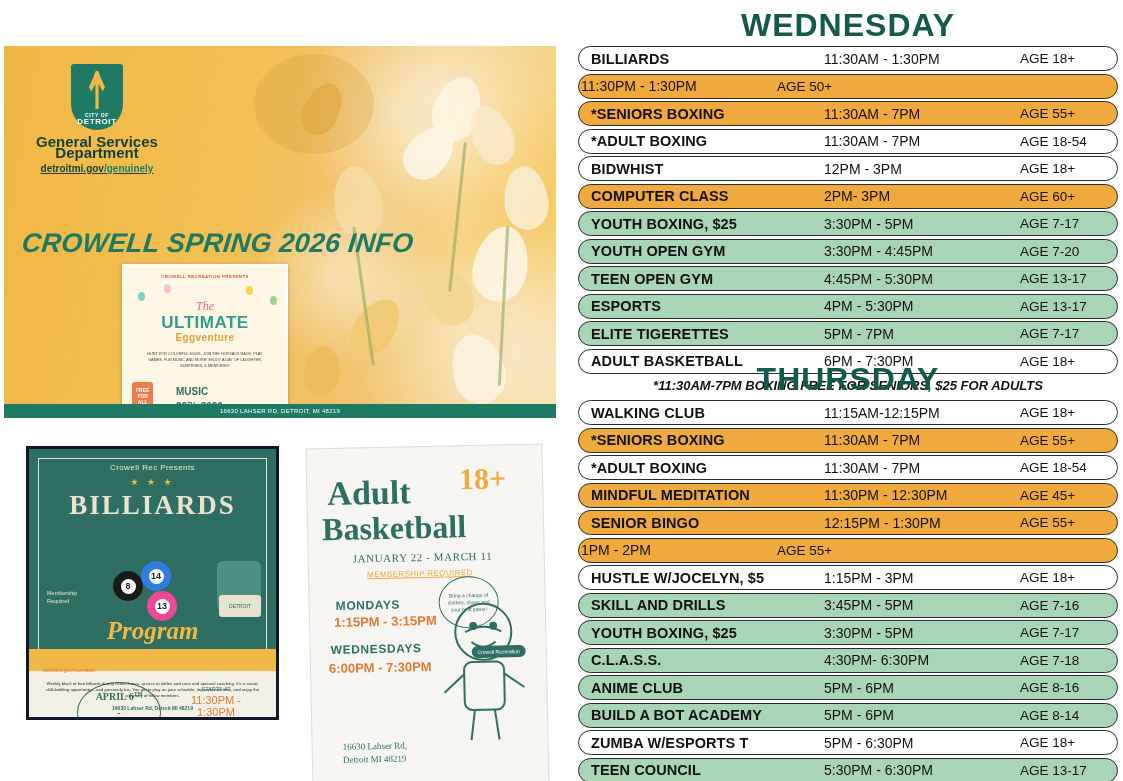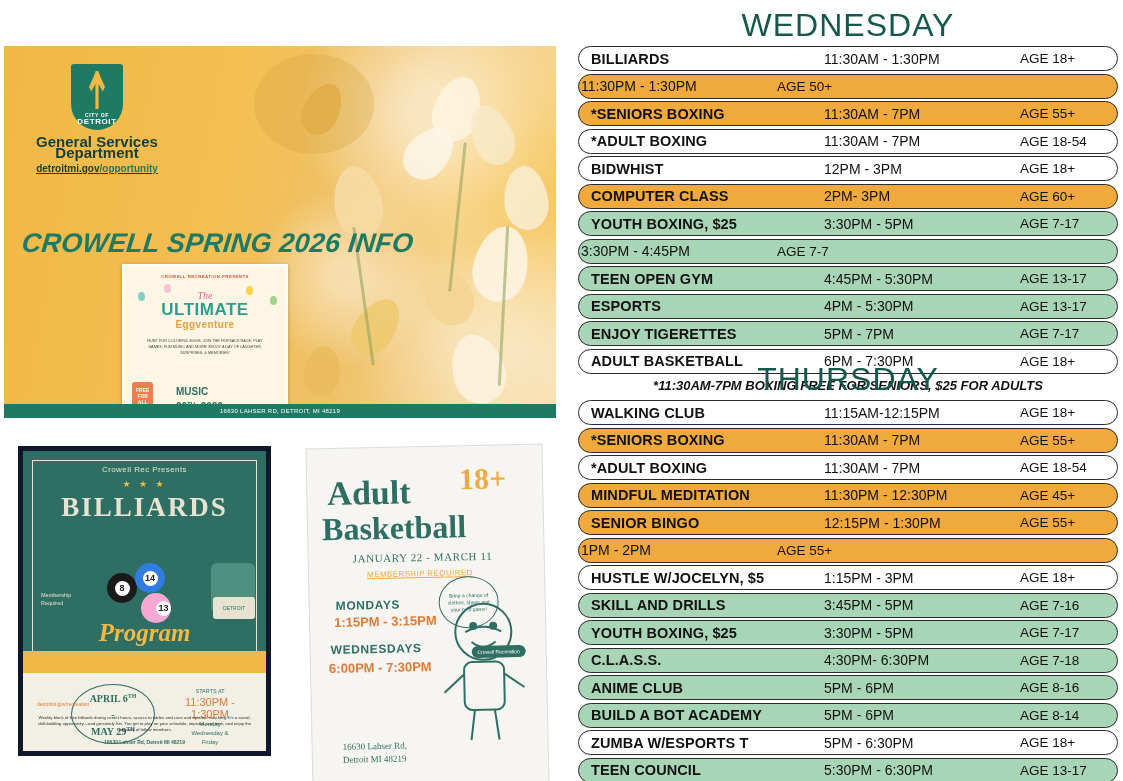--- a/index.html
+++ b/index.html
@@ -89,21 +89,21 @@
   #eggventure-flyer {
     position: absolute; left: 118px; top: 218px;
     width: 166px; height: 194px;
     background: #fdf6e4;
     border: 2px solid #fff;
     box-shadow: 0 1px 4px rgba(0,0,0,.25);
     overflow: hidden;
     text-align: center;
   }
   #egg-presents { font-size: 4.4px; color: #d4573f; margin-top: 8px; letter-spacing: .4px; font-weight: bold;}
-  #egg-the { font-size: 10px; color: #e06a8e; font-style: italic; margin-top: 11px; font-family: "Liberation Serif", serif;}
+  #egg-the { font-size: 12px; color: #e06a8e; font-style: italic; margin-top: 20px; font-family: "Liberation Serif", serif;}
   #egg-title { font-size: 17px; font-weight: bold; color: #2e9d8f; letter-spacing: .5px; line-height: 17px; }
   #egg-sub { font-size: 10px; font-weight: bold; color: #e0a33c; letter-spacing: .4px; margin-top: 1px;}
   #egg-body { font-size: 3.8px; color: #444; line-height: 6px; margin-top: 8px; padding: 0 16px; }
   #egg-free {
     position: absolute; left: 8px; top: 116px;
     background: #ef7d4b; color: #fff; font-size: 5px; font-weight: bold;
     padding: 5px 4px; border-radius: 3px; line-height: 6px;
   }
   #egg-date {
     position: absolute; left: 52px; top: 120px; text-align: left;
@@ -112,24 +112,24 @@
   .egg-dot { position: absolute; width: 7px; height: 9px; border-radius: 50%; }
   #hero-address-bar {
     position: absolute; left: 0; right: 0; bottom: 0; height: 14px;
     background: #1f7a63; color: #fff;
     font-size: 6px; display: flex; align-items: center; justify-content: center;
     letter-spacing: .3px;
   }
 
   
   #billiards-flyer {
-    position: absolute; left: 14px; top: 400px;
-    width: 253px; height: 310px;
+    position: absolute; left: 22px; top: 400px;
+    width: 253px; height: 274px;
     background: #2f6e62;
-    border: 5px solid #0f172a;
+    border: 3px solid #0f172a;
     overflow: hidden;
     text-align: center;
   }
   #billiards-inner {
     position: absolute; left: 9px; top: 9px; right: 9px; bottom: 9px;
     border: 1.5px solid #e8e2d0;
   }
   #bill-presents { font-size: 8px; color: #e8e2d0; margin-top: 14px; letter-spacing: .4px;}
   #bill-stars { color: #f0b845; font-size: 9px; letter-spacing: 3px; margin-top: 5px;}
   #bill-title {
@@ -242,21 +242,21 @@
   }
 
   
   .schedule { position: absolute; left: 578px; width: 540px; }
   #sched-wed { top: 8px; }
   #sched-thu { top: 362px; }
 
   .day-heading {
     text-align: center;
     font-size: 32px;
-    font-weight: normal;
+    font-weight: bold;
     color: #14594c;
     letter-spacing: 1px;
     margin-bottom: 4px;
     line-height: 34px;
   }
   .row {
     display: flex;
     align-items: center;
     height: 25px;
     margin-bottom: 2.5px;
@@ -318,21 +318,21 @@
     <div class="petal" style="left:250px;top:8px;width:120px;height:100px;background:rgba(210,160,60,.35);border-radius:50%;"></div>
 
     <div id="detroit-logo-block">
       <div class="logo-shield">
         <div class="logo-city-text">
           <span>CITY OF</span>
           <span class="big">DETROIT</span>
         </div>
       </div>
       <div id="logo-dept">General Services<br>Department</div>
-      <div id="logo-url"><span>detroitmi.gov</span><span class="accent">/opportunity</span></div>
+      <div id="logo-url"><span>detroitmi.gov</span><span class="accent">/genuinely</span></div>
     </div>
 
     <div id="hero-title">CROWELL SPRING 2026 INFO</div>
 
     <div id="eggventure-flyer">
       <div class="egg-dot" style="left:14px;top:26px;background:#7fd1c4;"></div>
       <div class="egg-dot" style="left:40px;top:18px;background:#f3c3d2;"></div>
       <div class="egg-dot" style="left:122px;top:20px;background:#f7d44c;"></div>
       <div class="egg-dot" style="left:146px;top:30px;background:#9fd48c;"></div>
       <div id="egg-presents">CROWELL RECREATION PRESENTS</div>
@@ -356,21 +356,21 @@
     <div id="bill-presents">Crowell Rec Presents</div>
     <div id="bill-stars">★ ★ ★</div>
     <div id="bill-title">BILLIARDS</div>
 
     <div class="ball" style="left:84px;top:122px;background:#1a1a1a;">
       <span class="num">8</span>
     </div>
     <div class="ball" style="left:112px;top:112px;background:#2f7de0;">
       <span class="num">14</span>
     </div>
-    <div class="ball" style="left:118px;top:142px;background:#f9a8d4;justify-content:flex-end;">
+    <div class="ball" style="left:118px;top:142px;background:#ec4899;">
       <span class="num">13</span>
     </div>
     <div style="position:absolute;left:188px;top:112px;width:44px;height:50px;background:#4f8f82;border-radius:6px;"></div>
     <div style="position:absolute;left:190px;top:146px;width:42px;height:22px;background:#e8e2d0;border-radius:3px;font-size:5px;color:#2f6e62;display:flex;align-items:center;justify-content:center;">DETROIT</div>
 
     <div id="bill-meta">Membership<br>Required</div>
     <div id="bill-program">Program</div>
     <div id="bill-band"></div>
     <div id="bill-white-panel"></div>
 
@@ -450,35 +450,36 @@
         <div class="activity">COMPUTER CLASS</div>
         <div class="time">2PM- 3PM</div>
         <div class="age">AGE 60+</div>
       </div>
       <div class="row green">
         <div class="activity">YOUTH BOXING, $25</div>
         <div class="time">3:30PM - 5PM</div>
         <div class="age">AGE 7-17</div>
       </div>
       <div class="row green">
+        <div class="activity">YOUTH OPEN GYM</div>
         <div class="time">3:30PM - 4:45PM</div>
-        <div class="age">AGE 7-7</div>
+        <div class="age">AGE 7-20</div>
       </div>
       <div class="row green">
         <div class="activity">TEEN OPEN GYM</div>
         <div class="time">4:45PM - 5:30PM</div>
         <div class="age">AGE 13-17</div>
       </div>
       <div class="row green">
         <div class="activity">ESPORTS</div>
         <div class="time">4PM - 5:30PM</div>
         <div class="age">AGE 13-17</div>
       </div>
       <div class="row green">
-        <div class="activity">ENJOY TIGERETTES</div>
+        <div class="activity">ELITE TIGERETTES</div>
         <div class="time">5PM - 7PM</div>
         <div class="age">AGE 7-17</div>
       </div>
       <div class="row white">
         <div class="activity">ADULT BASKETBALL</div>
         <div class="time">6PM - 7:30PM</div>
         <div class="age">AGE 18+</div>
       </div>
     </div>
   <div class="footnote">*11:30AM-7PM BOXING FREE FOR SENIORS, $25 FOR ADULTS</div>

